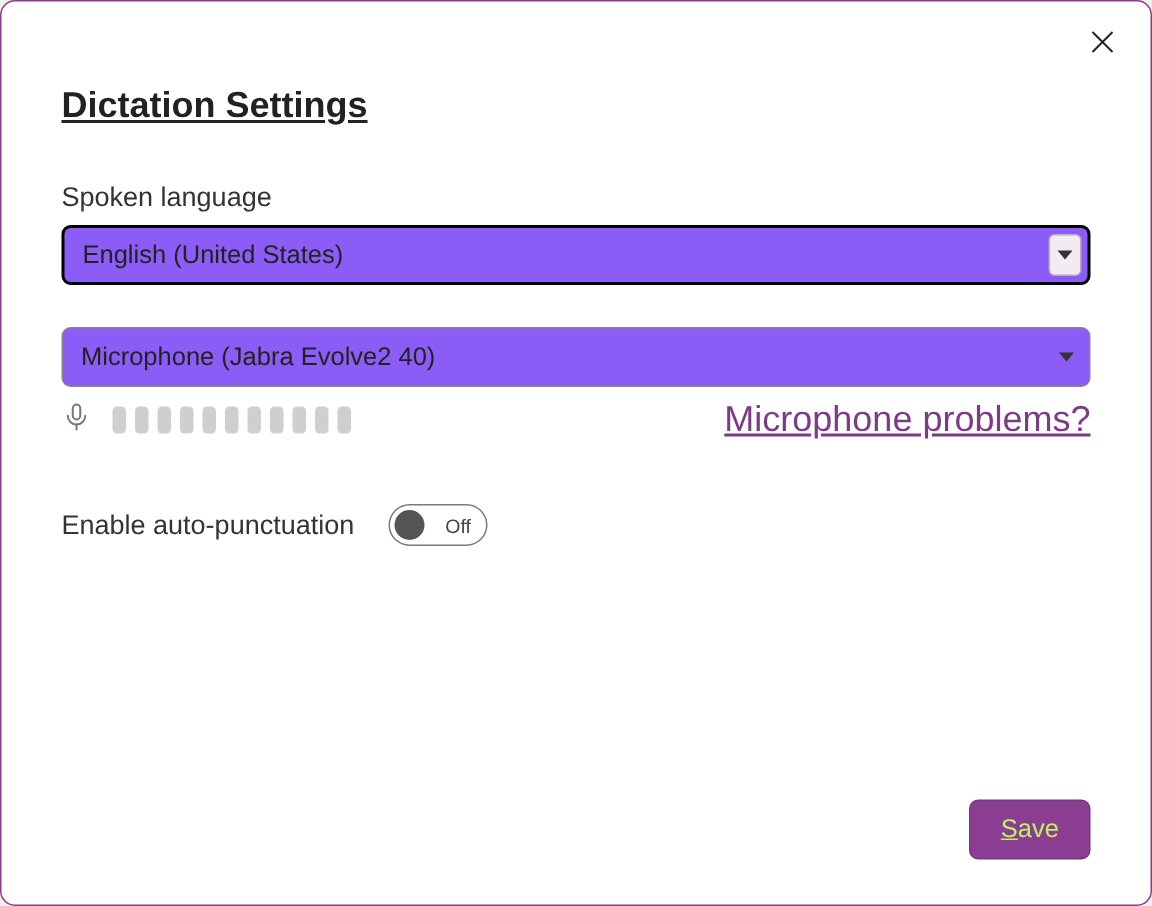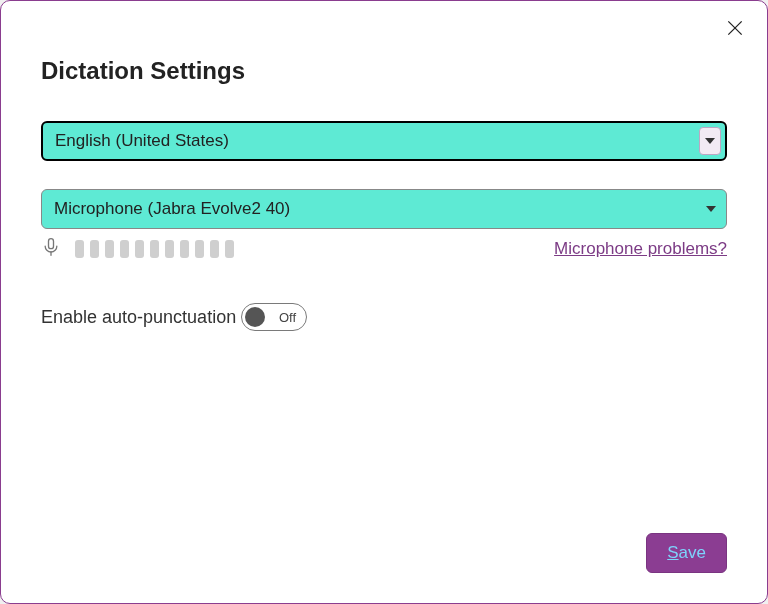--- a/index.html
+++ b/index.html
@@ -32,37 +32,38 @@
     display: flex;
     align-items: center;
     justify-content: center;
   }
   .close-btn svg { width: 20px; height: 20px; }
   .title {
     font-size: 24px;
     font-weight: 600;
     color: #222;
     margin: 28px 0 36px 0;
+    text-decoration: underline;
   }
   .field-label {
     font-size: 18px;
     color: #333;
     margin-bottom: 8px;
   }
   .select-wrap {
     position: relative;
     width: 100%;
     margin-bottom: 28px;
   }
   .select-box {
     width: 100%;
     height: 40px;
     border: 1px solid #888;
     border-radius: 6px;
-    background: #5eead4;
+    background: #8b5cf6;
     font-size: 17px;
     color: #222;
     padding: 0 40px 0 12px;
     display: flex;
     align-items: center;
     cursor: pointer;
     position: relative;
   }
   .select-box.focused {
     border: 2.5px solid #000;
@@ -111,27 +112,28 @@
     gap: 6px;
   }
   .level-bar {
     width: 9px;
     height: 18px;
     background: #cfcfcf;
     border-radius: 3px;
   }
   .mic-link {
     color: #7c3b85;
-    font-size: 17px;
+    font-size: 24px;
     text-decoration: underline;
     cursor: pointer;
   }
   .toggle-row {
     display: flex;
     align-items: center;
+    gap: 18px;
     margin-bottom: 34px;
   }
   .toggle-label {
     font-size: 18px;
     color: #333;
     min-width: 200px;
   }
   .toggle {
     position: relative;
     width: 66px;
@@ -193,21 +195,21 @@
     padding: 0 20px;
     border-radius: 6px;
     font-size: 17px;
     cursor: pointer;
     display: flex;
     align-items: center;
     justify-content: center;
   }
   .btn-primary {
     background: #8b3d92;
-    color: #7dd3fc;
+    color: #bef264;
     border: 1px solid #7a3481;
   }
   .btn-primary .ul { text-decoration: underline; }
   .btn-secondary {
     background: #fff;
     color: #333;
     border: 1.5px solid #888;
   }
 </style>
 </head>
@@ -219,20 +221,21 @@
     <span>
       <svg viewBox="0 0 24 24" fill="none" stroke="#222" stroke-width="1.5">
         <line x1="4" y1="4" x2="20" y2="20"></line>
         <line x1="20" y1="4" x2="4" y2="20"></line>
       </svg>
     </span>
   </button>
 
   <div class="title">Dictation Settings</div>
 
+  <div class="field-label">Spoken language</div>
   <div class="select-wrap">
     <div class="select-box focused">
       <span>English (United States)</span>
       <span class="caret-box pill">
         <span class="caret-down"></span>
       </span>
     </div>
   </div>
 
   <div class="select-wrap" style="margin-bottom:14px;">

